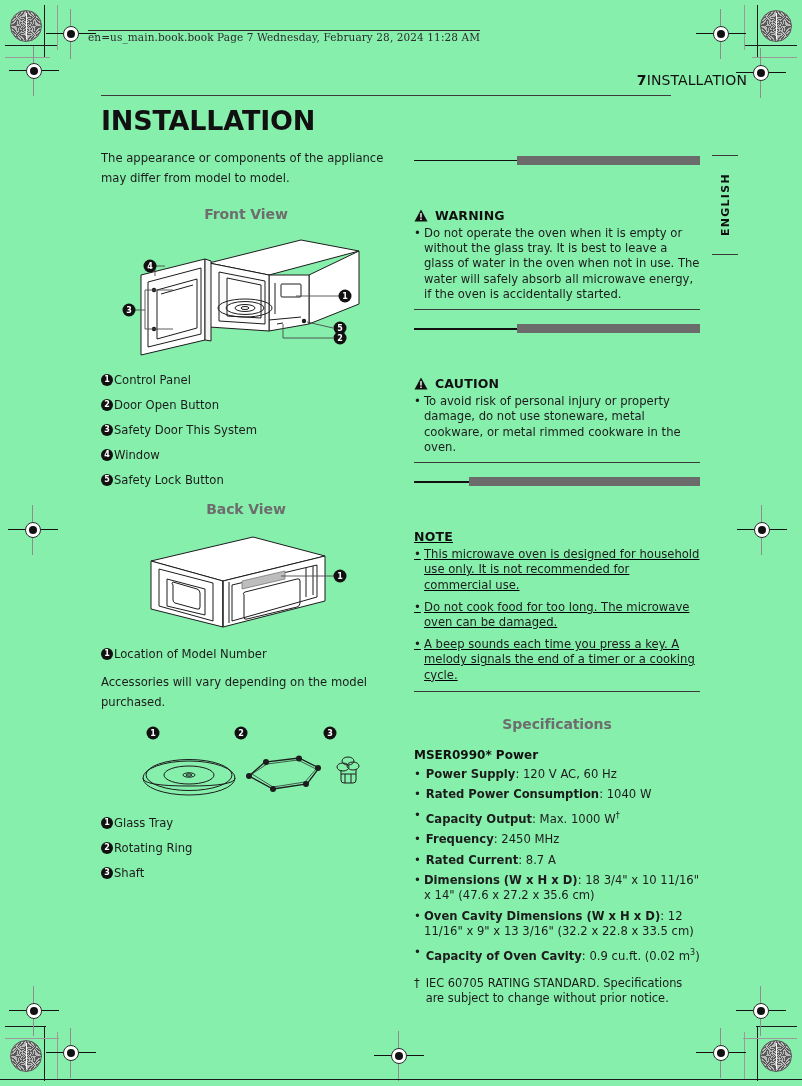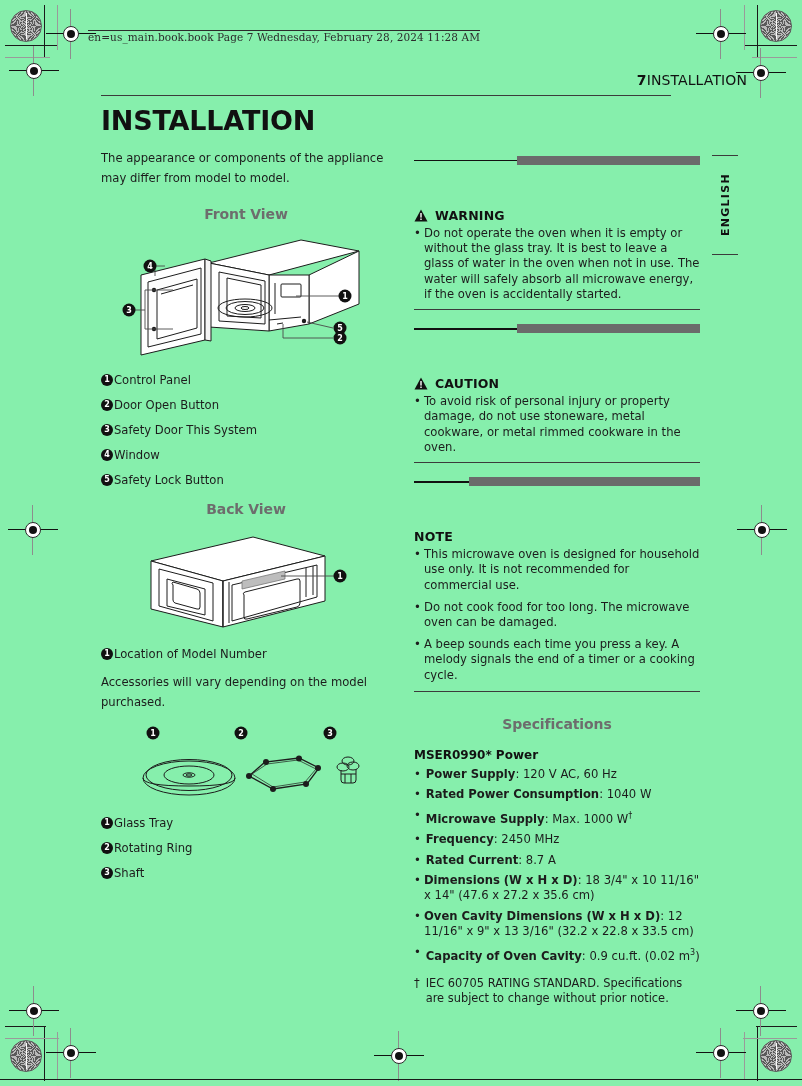--- a/index.html
+++ b/index.html
@@ -484,21 +484,21 @@
       </div>
       <ul class="bullets">
         <li>
             <span class="bt">•</span>
           <span>To avoid risk of personal injury or property damage, do not use stoneware, metal cookware, or metal rimmed cookware in the oven.</span>
           </li>
       </ul>
       <div class="rulebot"></div>
     </div>
 
-    <div class="alert" style="margin-top:14px;">
+    <div class="alert" style="margin-top:14px;text-decoration:underline;">
       <div class="alertbar">
         <div class="blackline" style="left:0; width:55px;"></div>
         <div class="grayfill" style="left:55px; width:231px;"></div>
       </div>
       <div class="alerttitle">
         <span>NOTE</span>
       </div>
       <ul class="bullets">
         <li>
             <span class="bt">•</span>
@@ -523,21 +523,21 @@
       <li>
           <span class="bt">•</span>
         <span><b>Power Supply</b><span>: 120 V AC, 60 Hz</span></span>
         </li>
       <li>
           <span class="bt">•</span>
         <span><b>Rated Power Consumption</b><span>: 1040 W</span></span>
         </li>
       <li>
           <span class="bt">•</span>
-        <span><b>Microwave Supply</b><span>: Max. 1000 W</span><sup>†</sup></span>
+        <span><b>Capacity Output</b><span>: Max. 1000 W</span><sup>†</sup></span>
         </li>
       <li>
           <span class="bt">•</span>
         <span><b>Frequency</b><span>: 2450 MHz</span></span>
         </li>
       <li>
           <span class="bt">•</span>
         <span><b>Rated Current</b><span>: 8.7 A</span></span>
         </li>
       <li>

